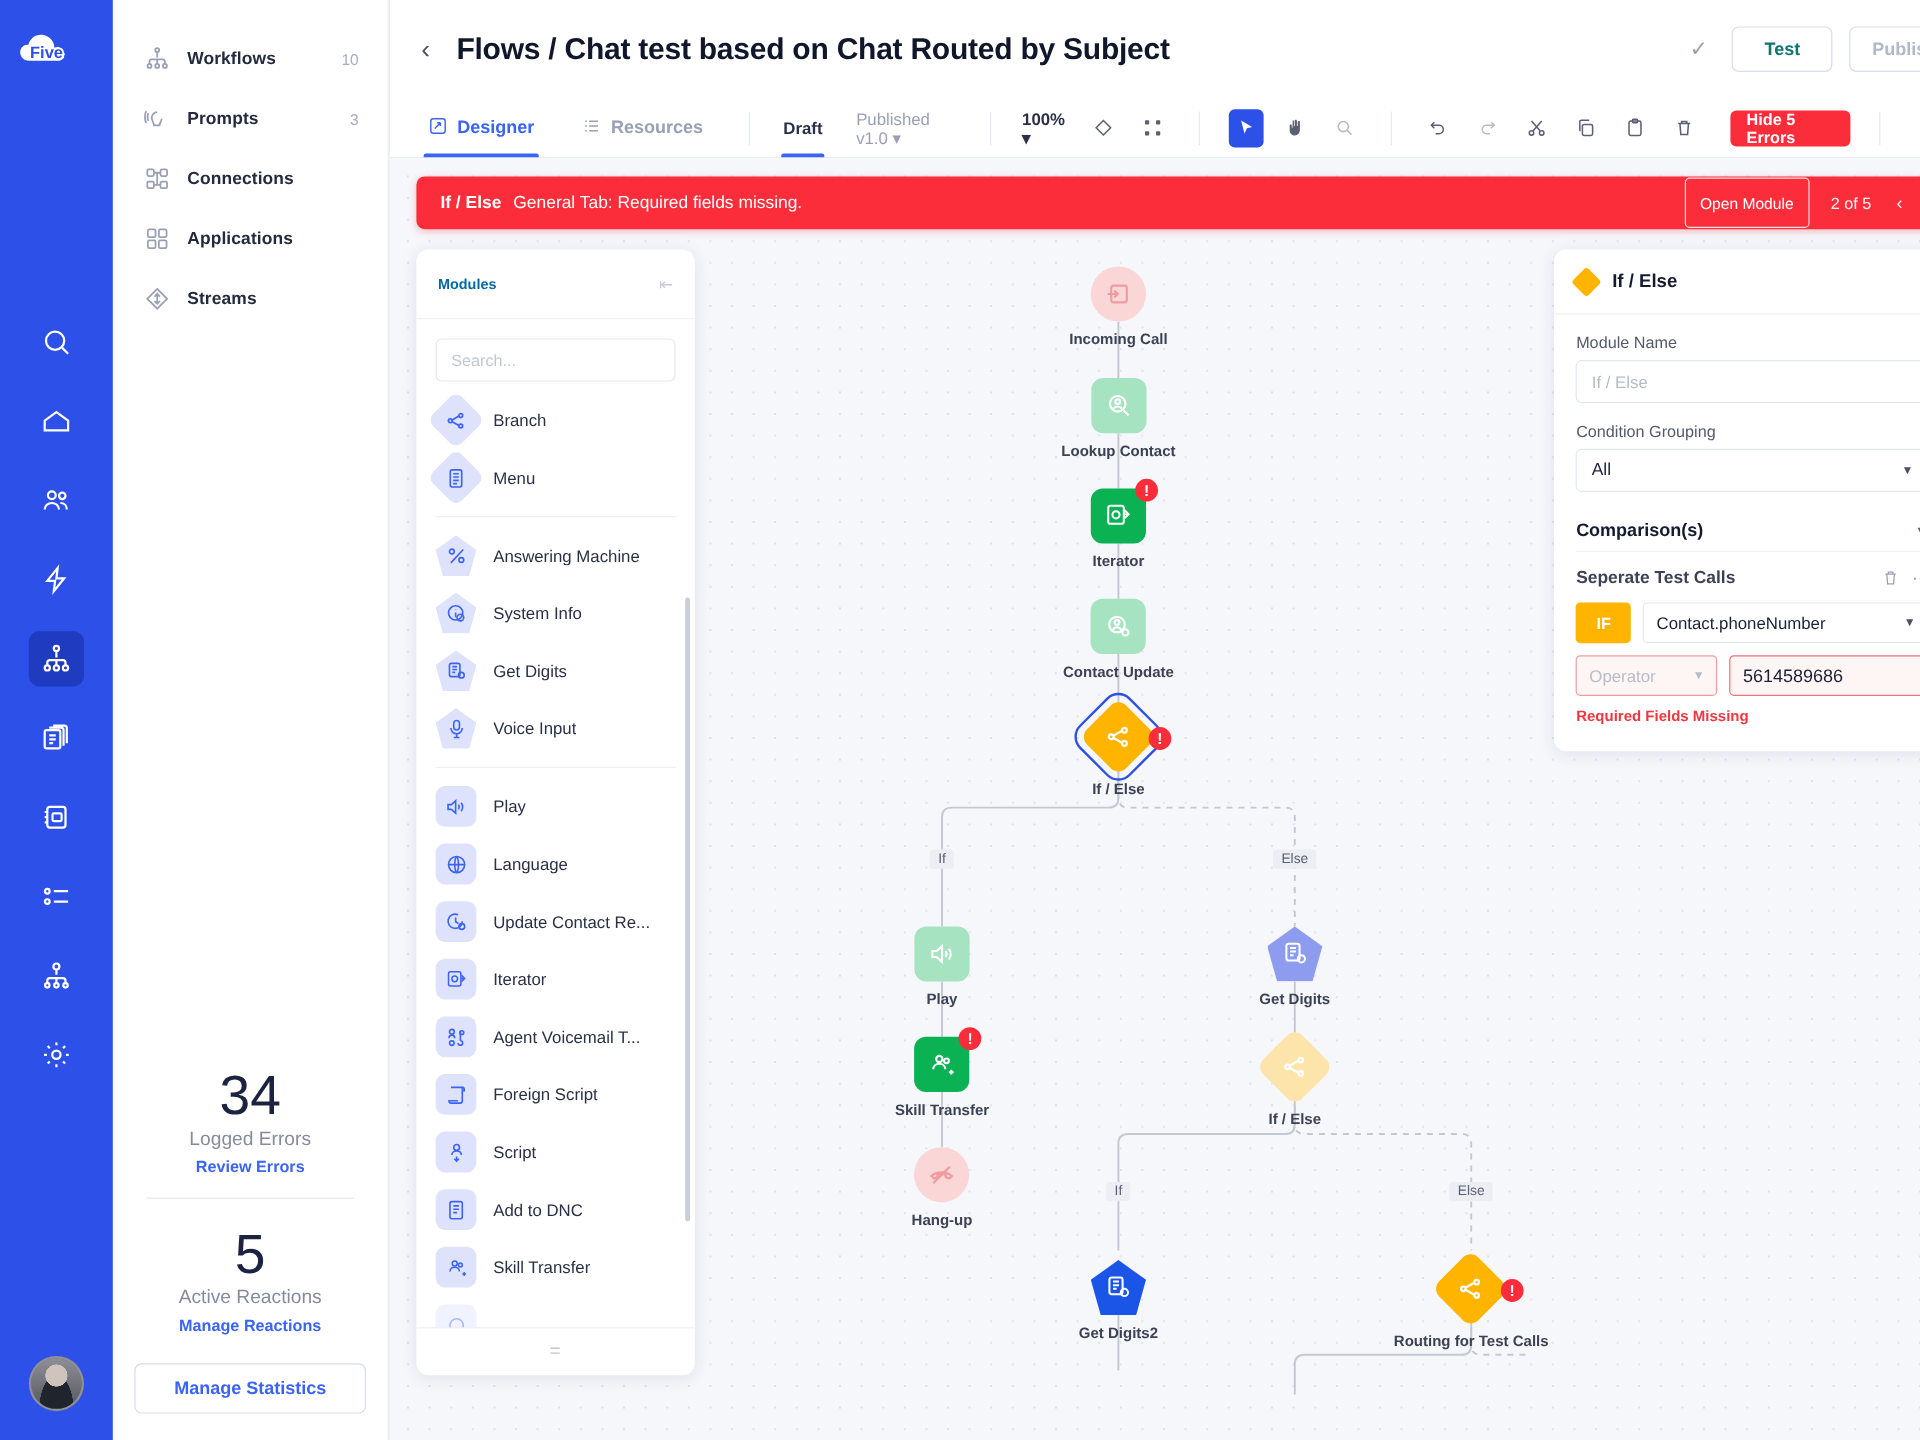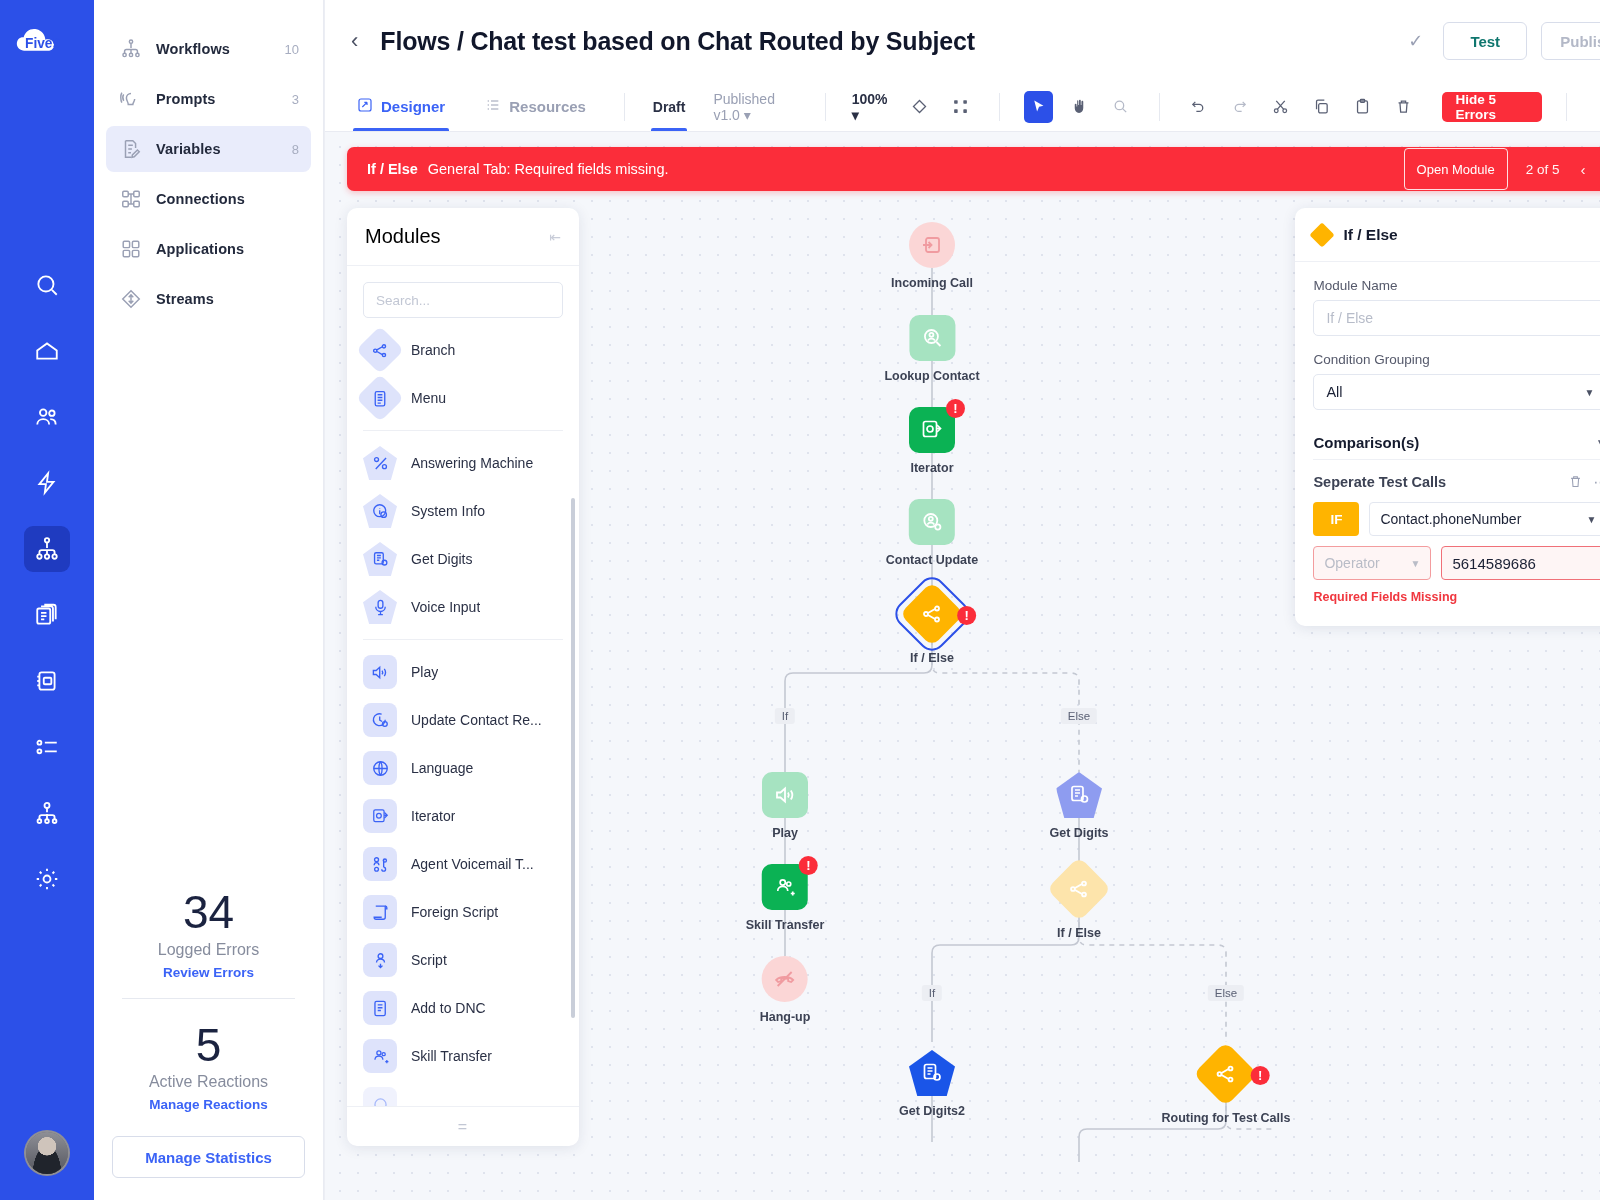--- a/index.html
+++ b/index.html
@@ -206,21 +206,21 @@
     height: 938px;
     background: #fff; border-radius: 10px;
     box-shadow: 0 2px 14px rgba(30,40,80,.10);
     display: flex; flex-direction: column; z-index: 20;
     overflow: hidden;
   }
   .mod-head {
     height: 58px; display: flex; align-items: center;
     padding: 0 18px; border-bottom: 1px solid #eef0f5;
   }
-  .mod-title { font-size: 20px; font-weight: 400; color: #000000; flex: 1; }
+  .mod-title { font-size: 12px; font-weight: 700; color: #0369a1; flex: 1; }
   .mod-collapse { color: #c8ccd8; font-size: 14px; }
   .mod-search-wrap { padding: 16px 16px 8px; }
   .mod-search {
     width: 100%; height: 36px; border: 1px solid #e3e7f0; border-radius: 5px;
     padding: 0 12px; font-size: 13.5px; color: #2a3045;
     font-family: "Liberation Sans", sans-serif; background:#fff;
   }
   .mod-search::placeholder { color: #c2c7d4; }
   .mod-list { flex: 1; overflow: hidden; position: relative; padding-bottom: 6px;}
   .mod-item {
@@ -468,32 +468,20 @@
       <span class="nav-ico">
         <svg viewBox="0 0 24 24" fill="none" stroke="currentColor" stroke-width="1.6">
             <path d="M12 6a5 5 0 0 0-5 5c0 3 2 4 2 7h5c0-2 2-3.5 2-6"></path>
             <path d="M4 7c-1 1.5-1 5 0 7M2 5c-1.5 2.5-1.5 8 0 11"></path>
           </svg>
       </span>
       <span class="nav-label">Prompts</span>
       <span class="nav-count">3</span>
     </div>
 
-    <div class="nav-item active">
-      <span class="nav-ico">
-        <svg viewBox="0 0 24 24" fill="none" stroke="currentColor" stroke-width="1.6">
-            <path d="M6 3h8l3 3v5"></path>
-            <path d="M6 3v18h6"></path>
-            <path d="M9 8h5M9 12h4M9 16h3"></path>
-            <path d="m19 13-5.5 5.5L13 21l2.5-.5L21 15z"></path>
-          </svg>
-      </span>
-      <span class="nav-label">Variables</span>
-      <span class="nav-count">8</span>
-    </div>
 
     <div class="nav-item">
       <span class="nav-ico">
         <svg viewBox="0 0 24 24" fill="none" stroke="currentColor" stroke-width="1.6">
             <rect x="3" y="3.5" width="6" height="6" rx="1.3"></rect>
             <rect x="15" y="3.5" width="6" height="6" rx="1.3"></rect>
             <rect x="3" y="14.5" width="6" height="6" rx="1.3"></rect>
             <rect x="15" y="14.5" width="6" height="6" rx="1.3"></rect>
             <path d="M9 6.5h6M9 17.5h6M12 6.5v11"></path>
           </svg>
@@ -938,35 +926,35 @@
               <svg viewBox="0 0 24 24" fill="none" stroke="currentColor" stroke-width="1.7">
                   <path d="M3 9.5h3.5L11 5.5v13L6.5 14.5H3z"></path>
                   <path d="M14 9.5c1 1.6 1 3.4 0 5M16.8 7.5c1.8 2.6 1.8 6.4 0 9"></path>
                 </svg>
             </span>
             <span class="mod-label">Play</span>
           </div>
           <div class="mod-item">
             <span class="mod-ico shape-rounded">
               <svg viewBox="0 0 24 24" fill="none" stroke="currentColor" stroke-width="1.7">
+                  <circle cx="12" cy="12" r="8.5"></circle>
+                  <path d="M3.5 12h17M12 3.5c2.6 2.7 2.6 14.3 0 17M12 3.5c-2.6 2.7-2.6 14.3 0 17"></path>
+                </svg>
+            </span>
+            <span class="mod-label">Language</span>
+          </div>
+          <div class="mod-item">
+            <span class="mod-ico shape-rounded">
+              <svg viewBox="0 0 24 24" fill="none" stroke="currentColor" stroke-width="1.7">
                   <path d="M18 11a7.5 7.5 0 1 1-4.5-6.9"></path>
                   <path d="M11 7v4.5l3 1.8"></path>
                   <circle cx="17.5" cy="16.5" r="3"></circle>
                 </svg>
             </span>
             <span class="mod-label">Update Contact Re...</span>
-          </div>
-          <div class="mod-item">
-            <span class="mod-ico shape-rounded">
-              <svg viewBox="0 0 24 24" fill="none" stroke="currentColor" stroke-width="1.7">
-                  <circle cx="12" cy="12" r="8.5"></circle>
-                  <path d="M3.5 12h17M12 3.5c2.6 2.7 2.6 14.3 0 17M12 3.5c-2.6 2.7-2.6 14.3 0 17"></path>
-                </svg>
-            </span>
-            <span class="mod-label">Language</span>
           </div>
           <div class="mod-item">
             <span class="mod-ico shape-rounded">
               <svg viewBox="0 0 24 24" fill="none" stroke="currentColor" stroke-width="1.6">
                   <rect x="3.5" y="3.5" width="13" height="15" rx="2"></rect>
                   <circle cx="10" cy="11" r="3"></circle>
                   <path d="M17 7l3.5 3.5L17 14M20 10.5h-3.2"></path>
                 </svg>
             </span>
             <span class="mod-label">Iterator</span>

